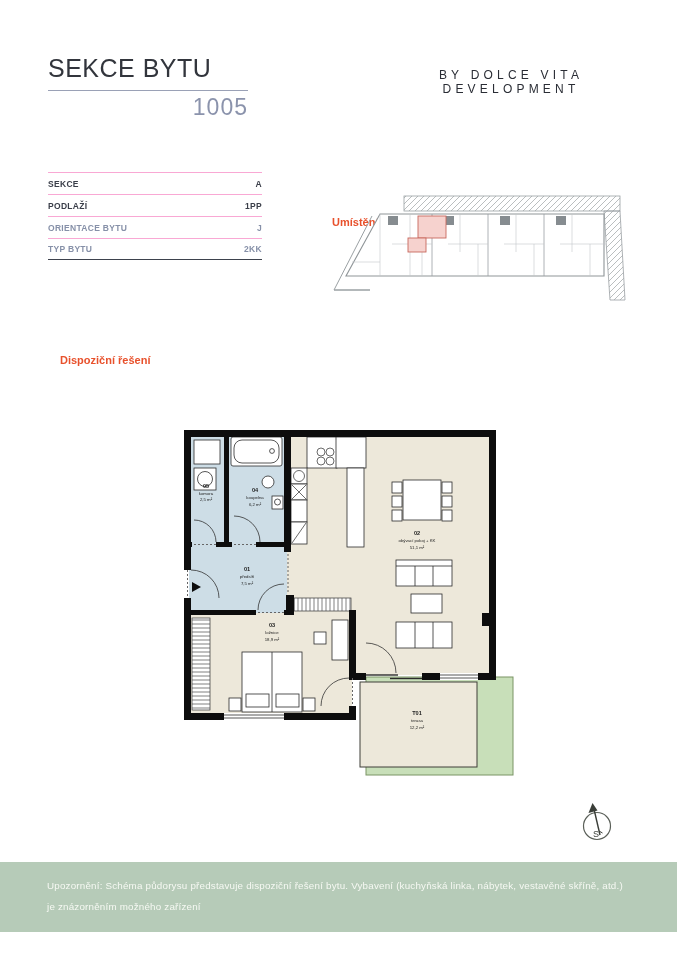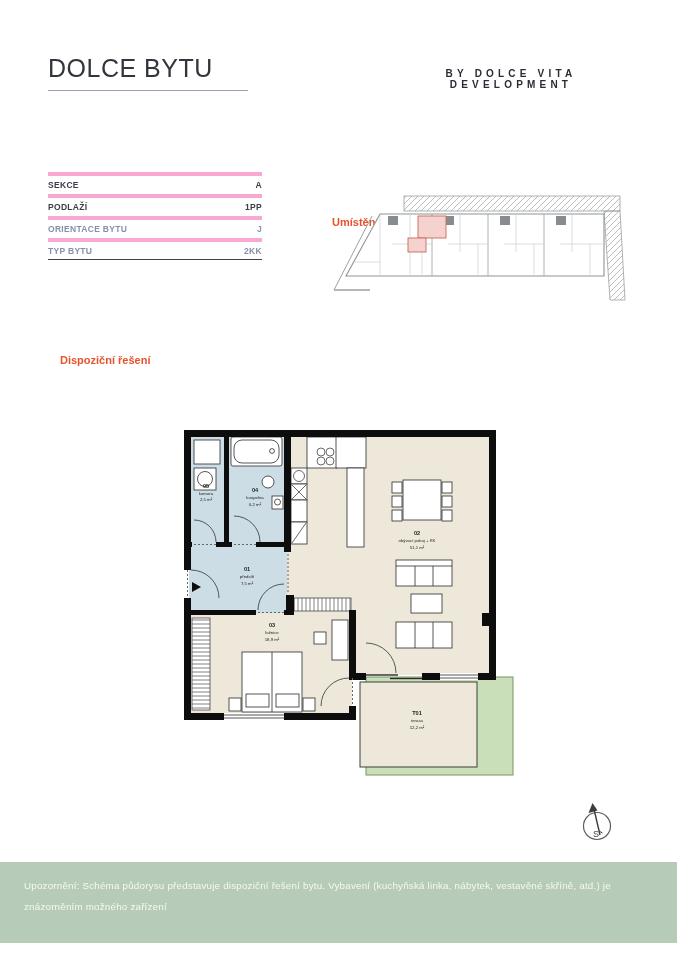--- a/index.html
+++ b/index.html
@@ -9,50 +9,51 @@
     background: #ffffff; overflow: hidden; margin: 0 auto;
   }
   
   .title-block { position:absolute; left:48px; top:54px; width:200px; }
   .page-title { font-size:25px; font-weight:500; color:#32353c; letter-spacing:0.5px; }
   .title-rule { margin-top:7px; border-top:1px solid #9aa1b6; width:200px; }
   .unit-number { margin-top:3px; text-align:right; font-size:23px; color:#8b93ac; letter-spacing:1px; }
   .logo-block { position:absolute; left:400px; top:58px; width:222px; text-align:center; }
   .logo-text { font-size:37px; font-weight:800; color:#e8512c; letter-spacing:2px;
                transform:scaleY(1.02); line-height:1; }
-  .logo-tagline { margin-top:10px; font-size:10px; font-weight:700; color:#2a2d35; letter-spacing:4.2px; }
+  .logo-tagline { margin-top:10px; font-size:12px; font-weight:400; color:#2a2d35; letter-spacing:4.2px; }
   
   .details-table { position:absolute; left:48px; top:172px; width:214px; font-size:8.5px; }
   .details-row { display:flex; justify-content:space-between; align-items:center;
-                 height:22px; border-top:4px solid #f9a8d4; letter-spacing:0.3px; }
+                 height:22px; border-top:1px solid #f9a8d4; letter-spacing:0.3px; }
   .details-row:last-child { border-bottom:1px solid #3d424d; }
   .details-row .lbl, .details-row .val { font-weight:600; color:#3a3e49; }
   .details-row.dim .lbl, .details-row.dim .val { color:#8690a8;text-align:right; }
   
   .section-heading { position:absolute; font-size:11px; font-weight:700; color:#e8512c; }
   .loc-heading { left:332px; top:172px;margin-top:44px; }
   .layout-heading { left:60px; top:354px; }
   
   .siteplan { position:absolute; left:332px; top:192px; }
   .floorplan { position:absolute; left:184px; top:430px; }
   .compass { position:absolute; left:575px; top:798px; }
   svg text { font-family:"Liberation Sans", sans-serif; }
   
-  .footer { position:absolute; left:0; top:862px; width:677px; height:81px;
-            background:#b6cbb8; padding:13px 47px 0 24px; }
+  .footer { position:absolute; left:0; top:862px; width:677px; height:70px;
+            background:#b6cbb8; padding:13px 47px 0 47px; }
   .footer-line { font-size:9.8px; line-height:21px; color:#f6f9f3; letter-spacing:0.2px; }
 </style>
 </head>
 <body>
 
 <div class="page">
 
   <div class="title-block">
-    <div class="page-title">DOLCE BYTU</div>
+    <div class="page-title">SEKCE BYTU</div>
     <div class="title-rule"></div>
+    <div class="unit-number">1005</div>
   </div>
 
   <div class="logo-block">
     <div class="logo-tagline">BY DOLCE VITA DEVELOPMENT</div>
   </div>
 
   <div class="details-table">
     <div class="details-row">
       <span class="lbl">SEKCE</span>
       <span class="val">A</span>

